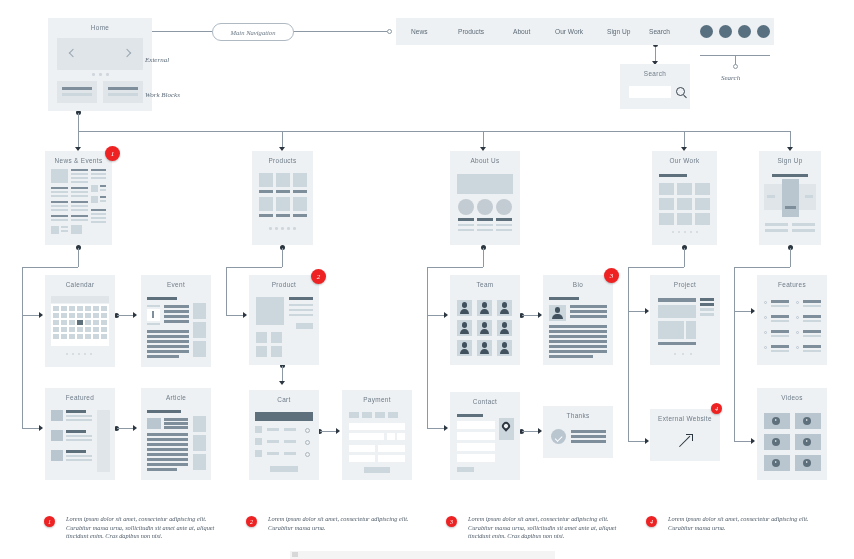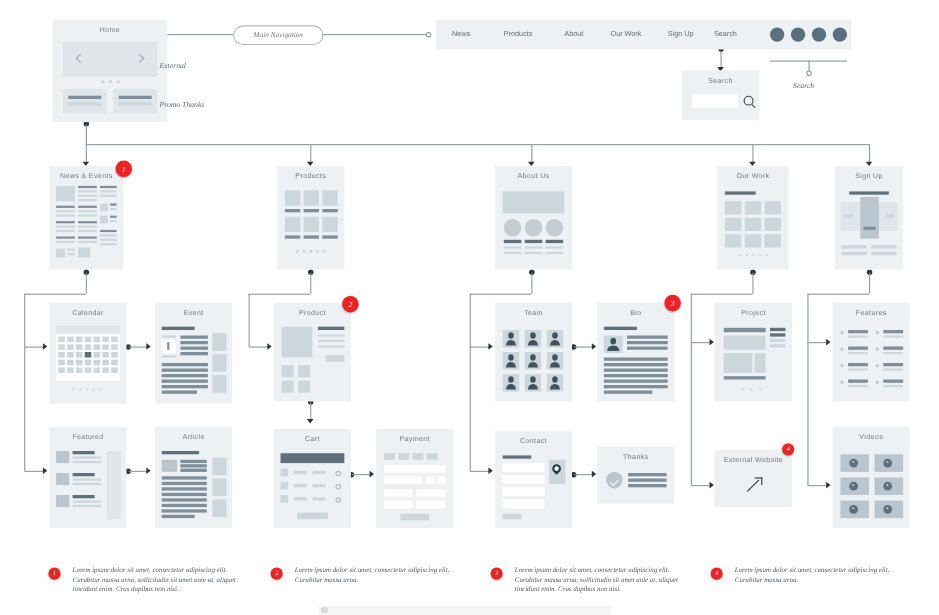--- a/index.html
+++ b/index.html
@@ -203,21 +203,21 @@
     <div class="dot" style="left:58px;top:55px;width:2.6px;height:2.6px;"></div>
     <div class="blk lt" style="left:9px;top:63px;width:40px;height:22px;"></div>
     <div class="blk dk" style="left:14px;top:69px;width:30px;height:3px;"></div>
     <div class="blk" style="left:14px;top:75px;width:30px;height:3px;"></div>
     <div class="blk lt" style="left:55px;top:63px;width:40px;height:22px;"></div>
     <div class="blk dk" style="left:60px;top:69px;width:30px;height:3px;"></div>
     <div class="blk" style="left:60px;top:75px;width:30px;height:3px;"></div>
   </div>
 
   <div class="ilabel" style="left:145px;top:56px;">External</div>
-  <div class="ilabel" style="left:145px;top:91px;">Promo Thanks</div>
+  <div class="ilabel" style="left:145px;top:91px;">Work Blocks</div>
 
   <div class="pill" style="left:212px;top:23px;width:80px;height:16px;">
     <span>Main Navigation</span>
   </div>
 
   <div id="topnav" style="left:396px;top:18px;width:378px;height:27px;">
     <div class="navitem" style="position:absolute;left:15px;top:10px;">News</div>
     <div class="navitem" style="position:absolute;left:62px;top:10px;">Products</div>
     <div class="navitem" style="position:absolute;left:117px;top:10px;">About</div>
     <div class="navitem" style="position:absolute;left:159px;top:10px;">Our Work</div>

